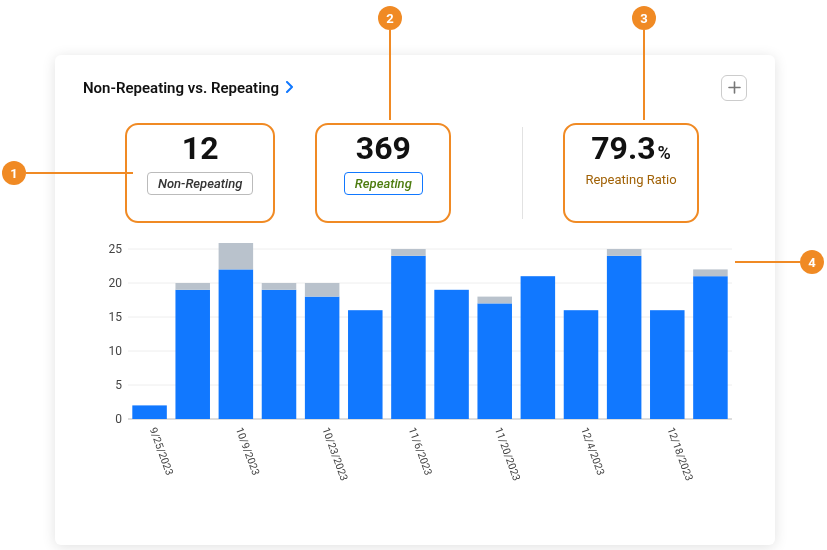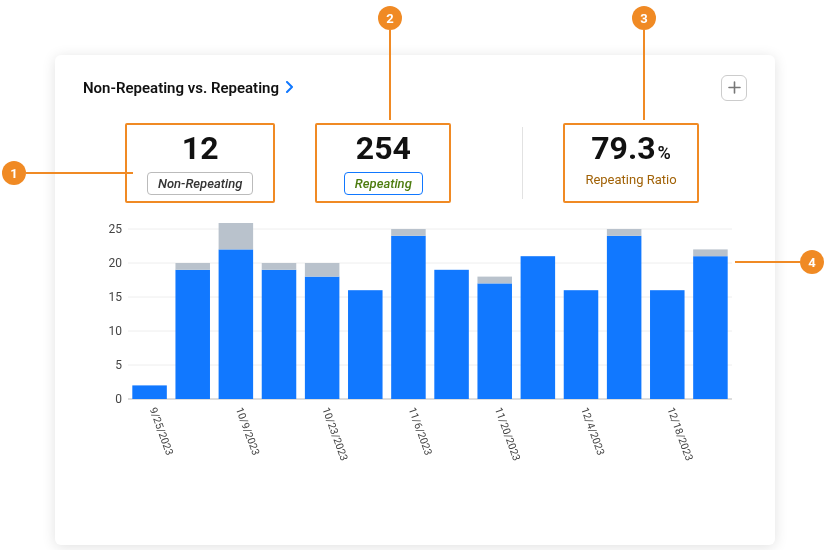--- a/index.html
+++ b/index.html
@@ -73,22 +73,22 @@
     justify-content: center;
     padding: 0 30px;
   }
   .divider-v {
     width: 1px;
     background: #e2e2e2;
     margin: 4px 10px;
   }
   .stat-box {
     border: 2px solid #f08a24;
-    border-radius: 2px;
-    padding: 6px 20px 6px 20px;
+    border-radius: 13px;
+    padding: 6px 20px 26px 20px;
     text-align: center;
     min-width: 136px;
   }
   .stat-value {
     font-size: 32px;
     font-weight: 700;
     color: #111;
     line-height: 1.1;
     margin-bottom: 6px;
   }
@@ -191,21 +191,21 @@
     </div>
   </div>
 
   <div class="stats-row">
     <div class="stats-left">
       <div class="stat-box">
         <div class="stat-value">12</div>
         <span class="stat-label pill">Non-Repeating</span>
       </div>
       <div class="stat-box">
-        <div class="stat-value">254</div>
+        <div class="stat-value">369</div>
         <span class="stat-label pill active">Repeating</span>
       </div>
     </div>
     <div class="divider-v"></div>
     <div class="stats-right">
       <div class="stat-box">
         <div class="stat-value">
           <span>79.3</span><span class="pct">%</span>
         </div>
         <div class="stat-label">Repeating Ratio</div>

